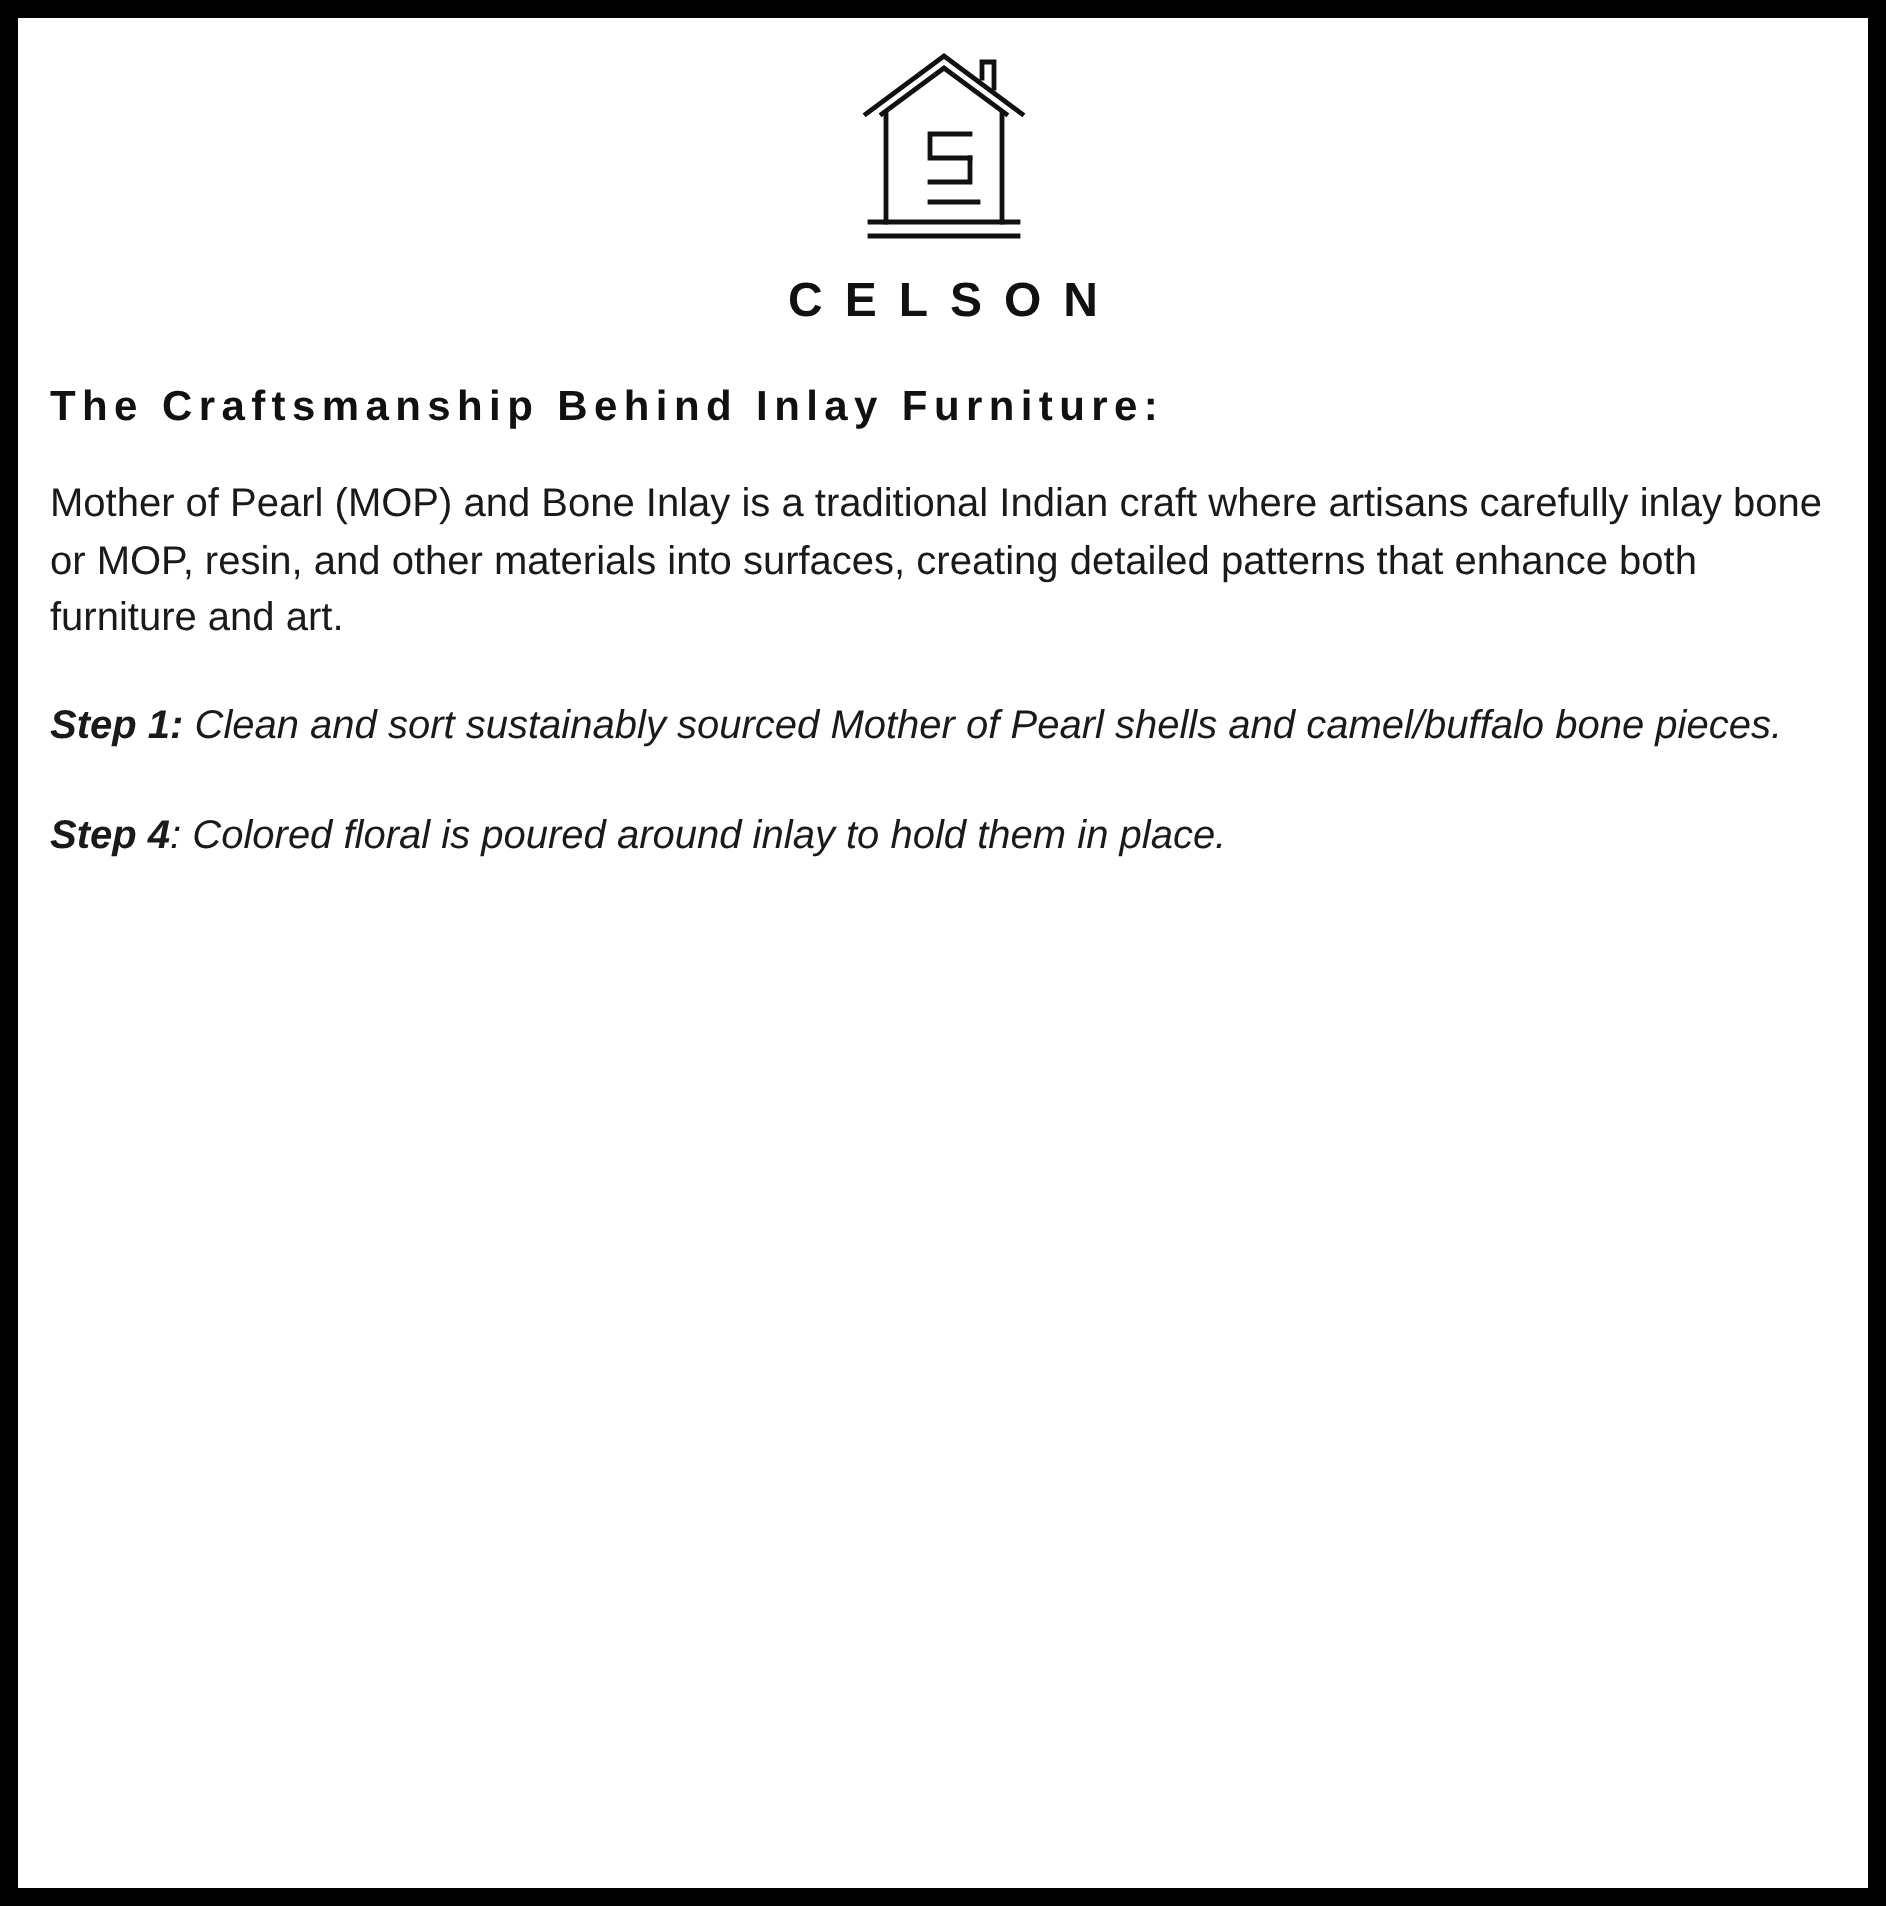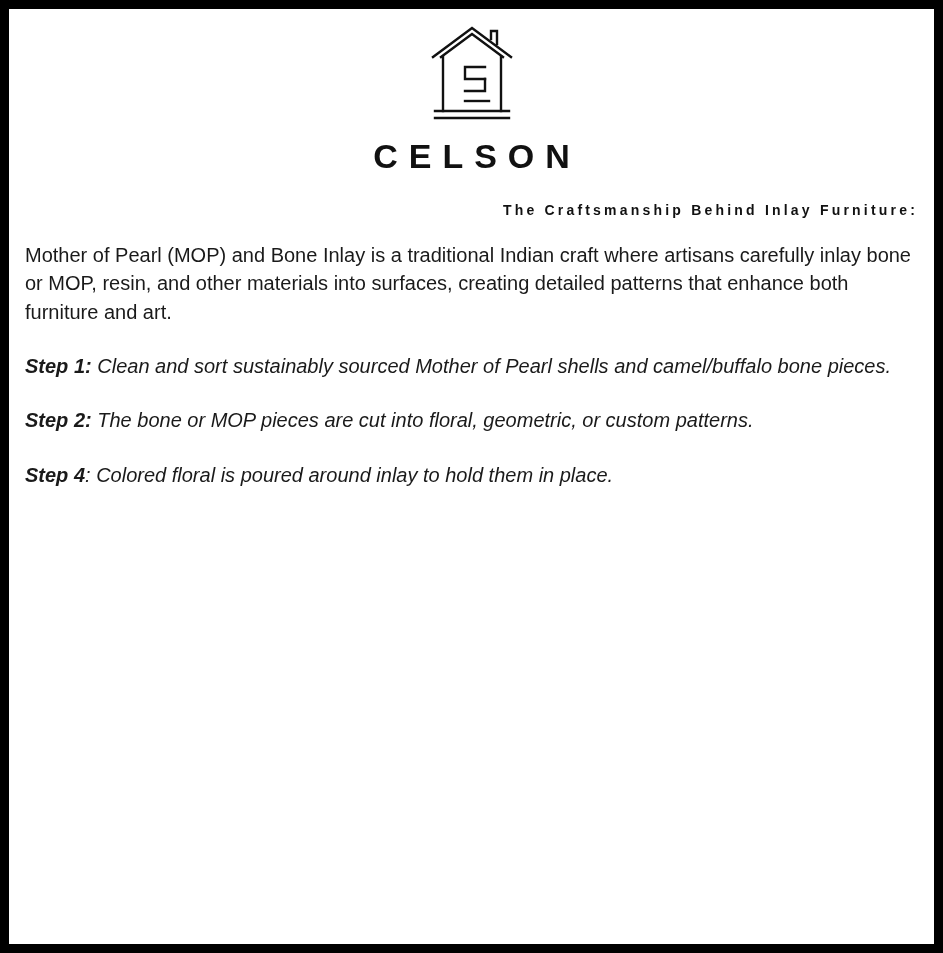--- a/index.html
+++ b/index.html
@@ -34,37 +34,36 @@
     align-items: center;
     margin-top: 4px;
   }
   .logo-mark {
     width: 86px;
     height: 100px;
     display: block;
   }
   .brand {
     margin-top: 14px;
-    font-size: 34px;
+    font-size: 24px;
     font-weight: bold;
     letter-spacing: 11px;
     text-indent: 11px;
     color: #111111;
     font-family: "Liberation Sans", sans-serif;
   }
 
   
   .doc-heading {
     margin-top: 26px;
-    font-size: 14px;
+    font-size: 21px;
     font-weight: bold;
     letter-spacing: 3.2px;
     color: #111111;
     line-height: 1.2;
-    text-align: right;
   }
 
   
   .body-block {
     margin-top: 22px;
     font-size: 20px;
     line-height: 1.42;
     color: #1a1a1a;
   }
   .body-block.para-gap {
@@ -109,23 +108,20 @@
 
     <div class="doc-heading">The Craftsmanship Behind Inlay Furniture:</div>
 
     <p class="body-block">Mother of Pearl (MOP) and Bone Inlay is a traditional Indian craft where artisans carefully inlay bone or MOP, resin, and other materials into surfaces, creating detailed patterns that enhance both furniture and art.</p>
 
     <p class="body-block para-gap">
       <span class="step-label">Step 1:</span><span> Clean and sort sustainably sourced Mother of Pearl shells and camel/buffalo bone pieces.</span>
     </p>
 
 
-    <p class="body-block para-gap">
-      <span class="step-label">Step 2:</span><span> The bone or MOP pieces are cut into floral, geometric, or custom patterns.</span>
-    </p>
 
 
     <p class="body-block para-gap">
       <span class="step-label">Step 4</span><span>: Colored floral is poured around inlay to hold them in place.</span>
     </p>
 
 
   </div>
 </div>
 

